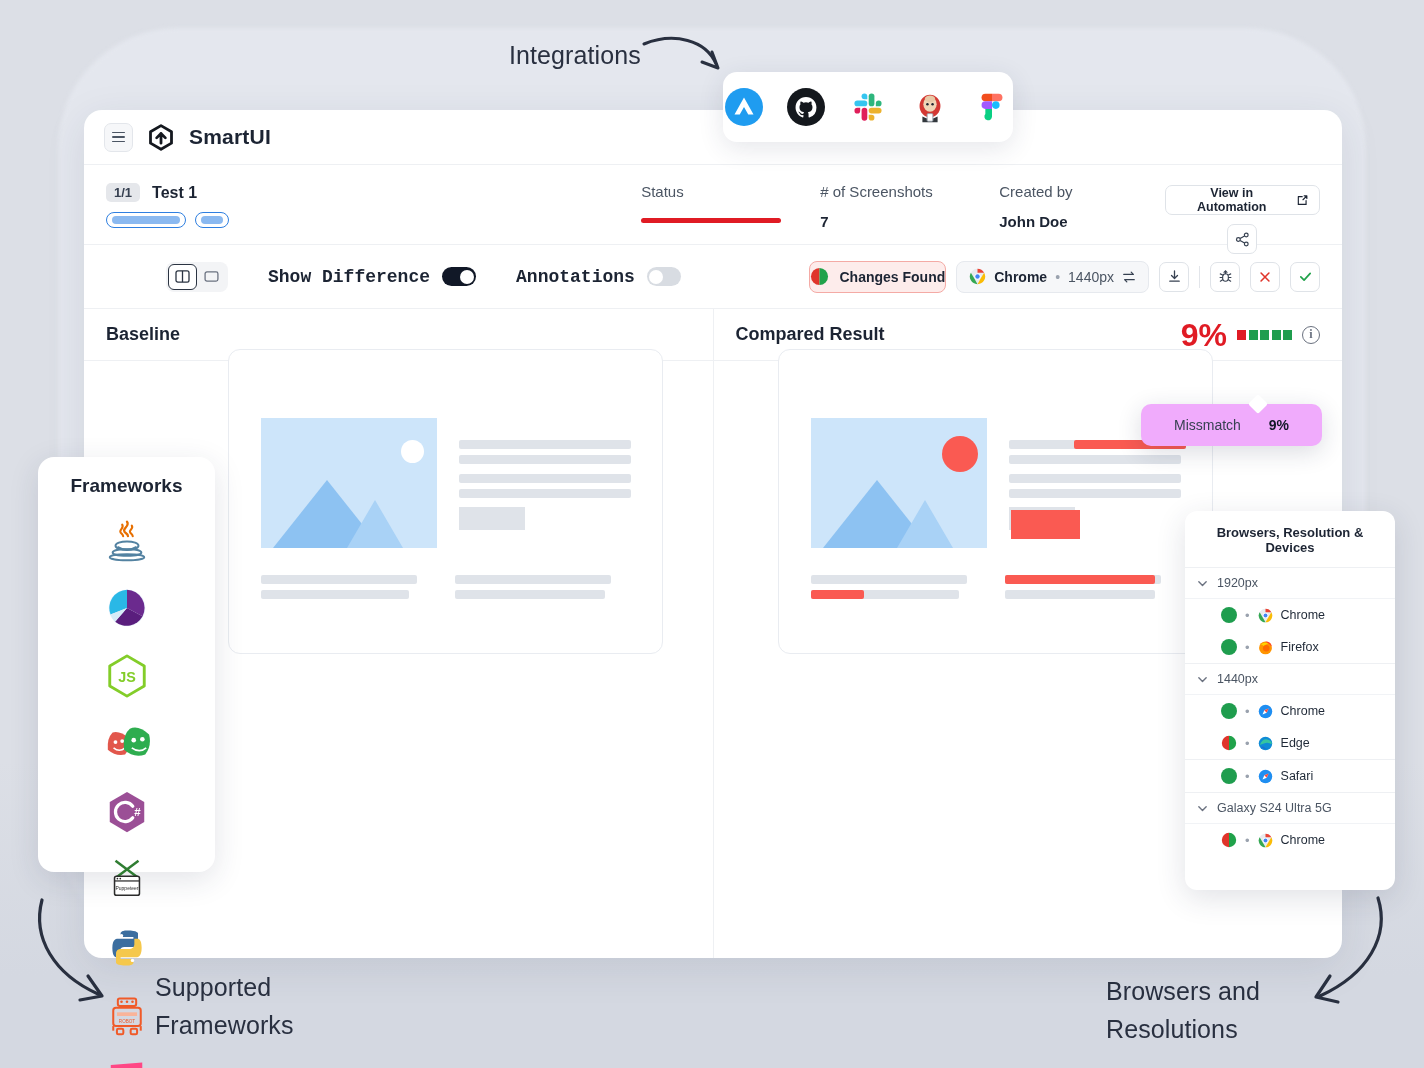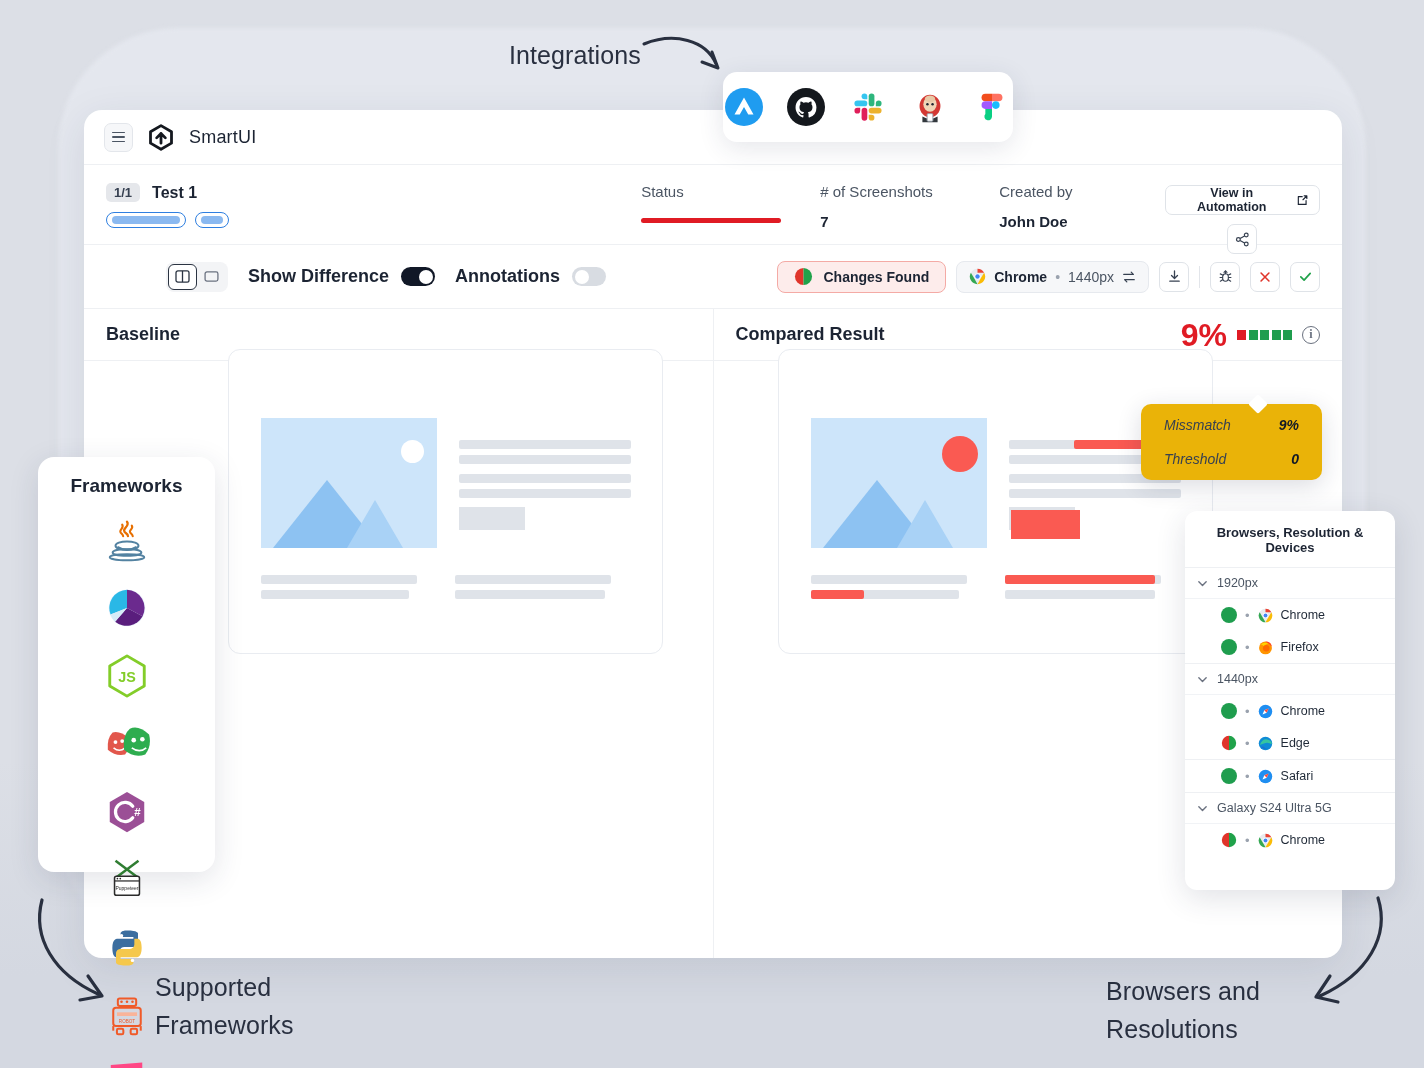--- a/index.html
+++ b/index.html
@@ -40,21 +40,21 @@
     height: 55px; display: flex; align-items: center; gap: 14px;
     padding: 0 20px; border-bottom: 1px solid #eef0f3;
   }
   .hamburger-btn {
     width: 29px; height: 29px; border: 1px solid #e3e6eb; border-radius: 7px;
     background: #f6f7f9; display: flex; flex-direction: column;
     align-items: center; justify-content: center; gap: 3px;
   }
   .hamburger-btn i { display: block; width: 13px; height: 1.6px; background: #4b5563; border-radius: 2px; }
   .brand-mark { width: 28px; height: 28px; }
-  .brand-name { font-size: 18px; font-weight: 400; color: #1c2433; letter-spacing: .2px; }
+  .brand-name { font-size: 21px; font-weight: 700; color: #1c2433; letter-spacing: .2px; }
 
   
   .meta-row {
     height: 80px; display: flex; align-items: flex-start; padding: 18px 22px 0 22px;
     border-bottom: 1px solid #eef0f3; position: relative;
   }
   .meta-test { width: 556px; }
   .meta-test-top { display: flex; align-items: center; gap: 12px; }
   .badge-count {
     background: #e5e7eb; color: #374151; font-size: 13px; font-weight: 600;
@@ -93,31 +93,31 @@
     border-bottom: 1px solid #eef0f3;
   }
   .view-toggle {
     display: flex; background: #f3f4f6; border-radius: 8px; padding: 2px; margin-left: 60px;
   }
   .view-toggle .vt {
     width: 29px; height: 26px; border-radius: 6px; display: flex;
     align-items: center; justify-content: center;
   }
   .view-toggle .vt.active { background: #fff; border: 1.5px solid #2b3442; }
-  .tool-label { font-size: 18px; font-weight: 700; color: #1c2433; margin-left: 20px; }
+  .tool-label { font-size: 18px; font-weight: 700; color: #1c2433; margin-left: 40px; font-family: Liberation Mono, monospace; }
   .switch { width: 34px; height: 19px; border-radius: 999px; position: relative; margin-left: 12px; }
   .switch.on { background: #111827; }
   .switch.off { background: #d8dce2; }
   .switch i { position: absolute; top: 2.5px; width: 14px; height: 14px; border-radius: 50%; background: #fff; }
   .switch.on i { right: 2.5px; }
   .switch.off i { left: 2.5px; }
 
   .toolbar-right { margin-left: auto; display: flex; align-items: center; gap: 10px; }
   .chip-changes {
-    height: 32px; display: flex; align-items: center; gap: 10px; padding: 0 16px;
+    height: 32px; display: flex; align-items: center; gap: 10px; padding: 0 0;
     background: #fdeceb; border: 1px solid #f4aaa5; border-radius: 8px;
     font-size: 14px; font-weight: 700; color: #1c2433;
   }
   .chip-browser {
     height: 32px; display: flex; align-items: center; gap: 8px; padding: 0 12px;
     background: #f6f7f9; border: 1px solid #e6e9ee; border-radius: 8px;
     font-size: 14px; color: #1c2433;
   }
   .chip-browser .bname { font-weight: 700; }
   .chip-browser .dot { color: #9aa2ae; }
@@ -138,22 +138,22 @@
   .mm-bars { display: flex; gap: 2.5px; }
   .mm-bars i { display:block; width: 9px; height: 10px; }
   .info-circle {
     width: 18px; height: 18px; border-radius: 50%; border: 1.4px solid #6b7280;
     color: #6b7280; font-size: 12px; font-weight: 700; font-family: "Liberation Serif", serif;
     display: flex; align-items: center; justify-content: center;
   }
 
   .tooltip-card {
     position: absolute; left: 1057px; top: 294px; width: 181px;
-    background: #eab308; border-radius: 10px; box-shadow: 0 6px 24px rgba(30,40,70,.16);
-    padding: 4px 6px; z-index: 30; font-style: italic;
+    background: #f0abfc; border-radius: 10px; box-shadow: 0 6px 24px rgba(30,40,70,.16);
+    padding: 4px 16px; z-index: 30;
   }
   .tooltip-card:before {
     content: ""; position: absolute; top: -7px; left: 110px; width: 14px; height: 14px;
     background: #fff; transform: rotate(45deg); border-radius: 2px;
   }
   .tt-row { display: flex; justify-content: space-between; padding: 9px 17px; font-size: 14px; }
   .tt-row .k { color: #374151; }
   .tt-row .v { font-weight: 700; color: #111827; }
 
   
@@ -453,24 +453,20 @@
         <div class="red-line" style="left:226px; top:225px; width:150px;"></div>
         <div class="txt-line" style="left:226px; top:240px; width:150px;"></div>
       </div>
     </div>
   </div>
 
   <div class="tooltip-card">
     <div class="tt-row">
       <span class="k">Missmatch</span>
       <span class="v">9%</span>
-    </div>
-    <div class="tt-row">
-      <span class="k">Threshold</span>
-      <span class="v">0</span>
     </div>
   </div>
 </div>
 
 <div class="integrations-bar">
   <svg class="integ-icon" viewBox="0 0 40 40">
     <circle cx="20" cy="20" r="20" fill="#1f9cf0"></circle>
     <path d="M20 10 L30 28 L24.5 28 L20 20 L15.5 28 L10 28 Z" fill="#fff"></path>
   </svg>
   <svg class="integ-icon" viewBox="0 0 40 40">

